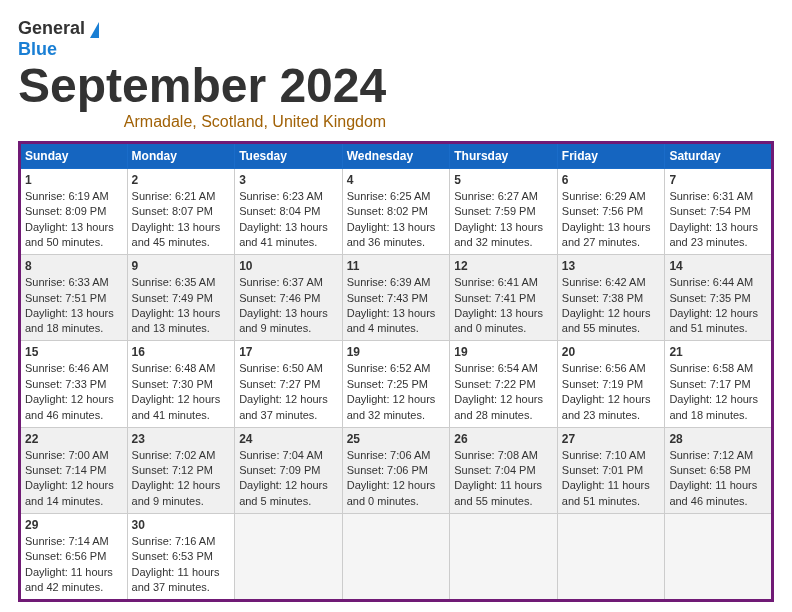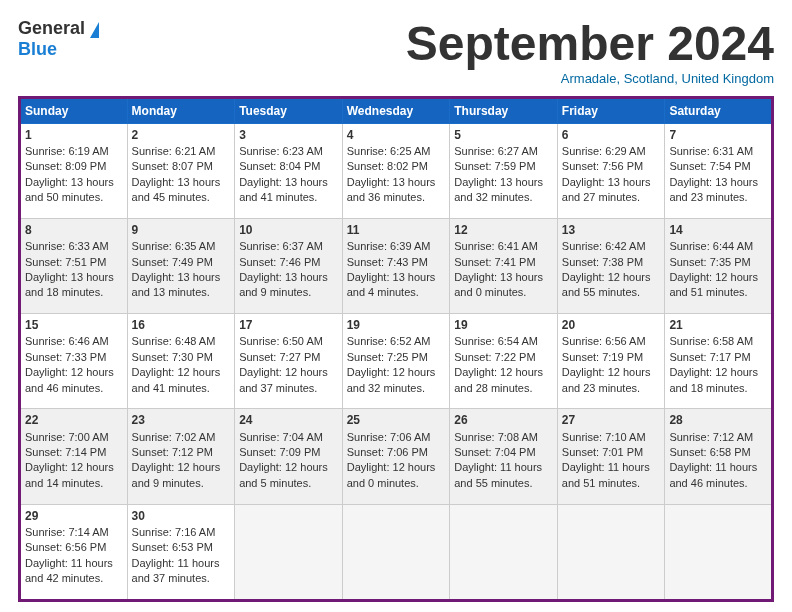--- a/index.html
+++ b/index.html
@@ -15,20 +15,21 @@
       height: 612px;
       padding: 18px 18px 10px 18px;
       display: flex;
       flex-direction: column;
     }
     .header {
       display: flex;
       justify-content: space-between;
       align-items: flex-start;
       margin-bottom: 10px;
+      flex-direction: column;
     }
     .logo {
       display: flex;
       flex-direction: column;
       align-items: flex-start;
     }
     .logo-icon {
       display: flex;
       align-items: center;
       gap: 2px;
@@ -36,22 +37,22 @@
     .title-block {
       text-align: right;
     }
     .month-title {
       font-size: 48px;
       font-weight: bold;
       color: #333;
       line-height: 1.1;
     }
     .location-title {
-      font-size: 13px;
-      color: #0369a1;
+      font-size: 16px;
+      color: #a16207;
     }
     .calendar {
       flex: 1;
       border: 3px solid #701a75;
       border-collapse: collapse;
       width: 100%;
       table-layout: fixed;
     }
     .calendar th {
       background: #1565c0;

